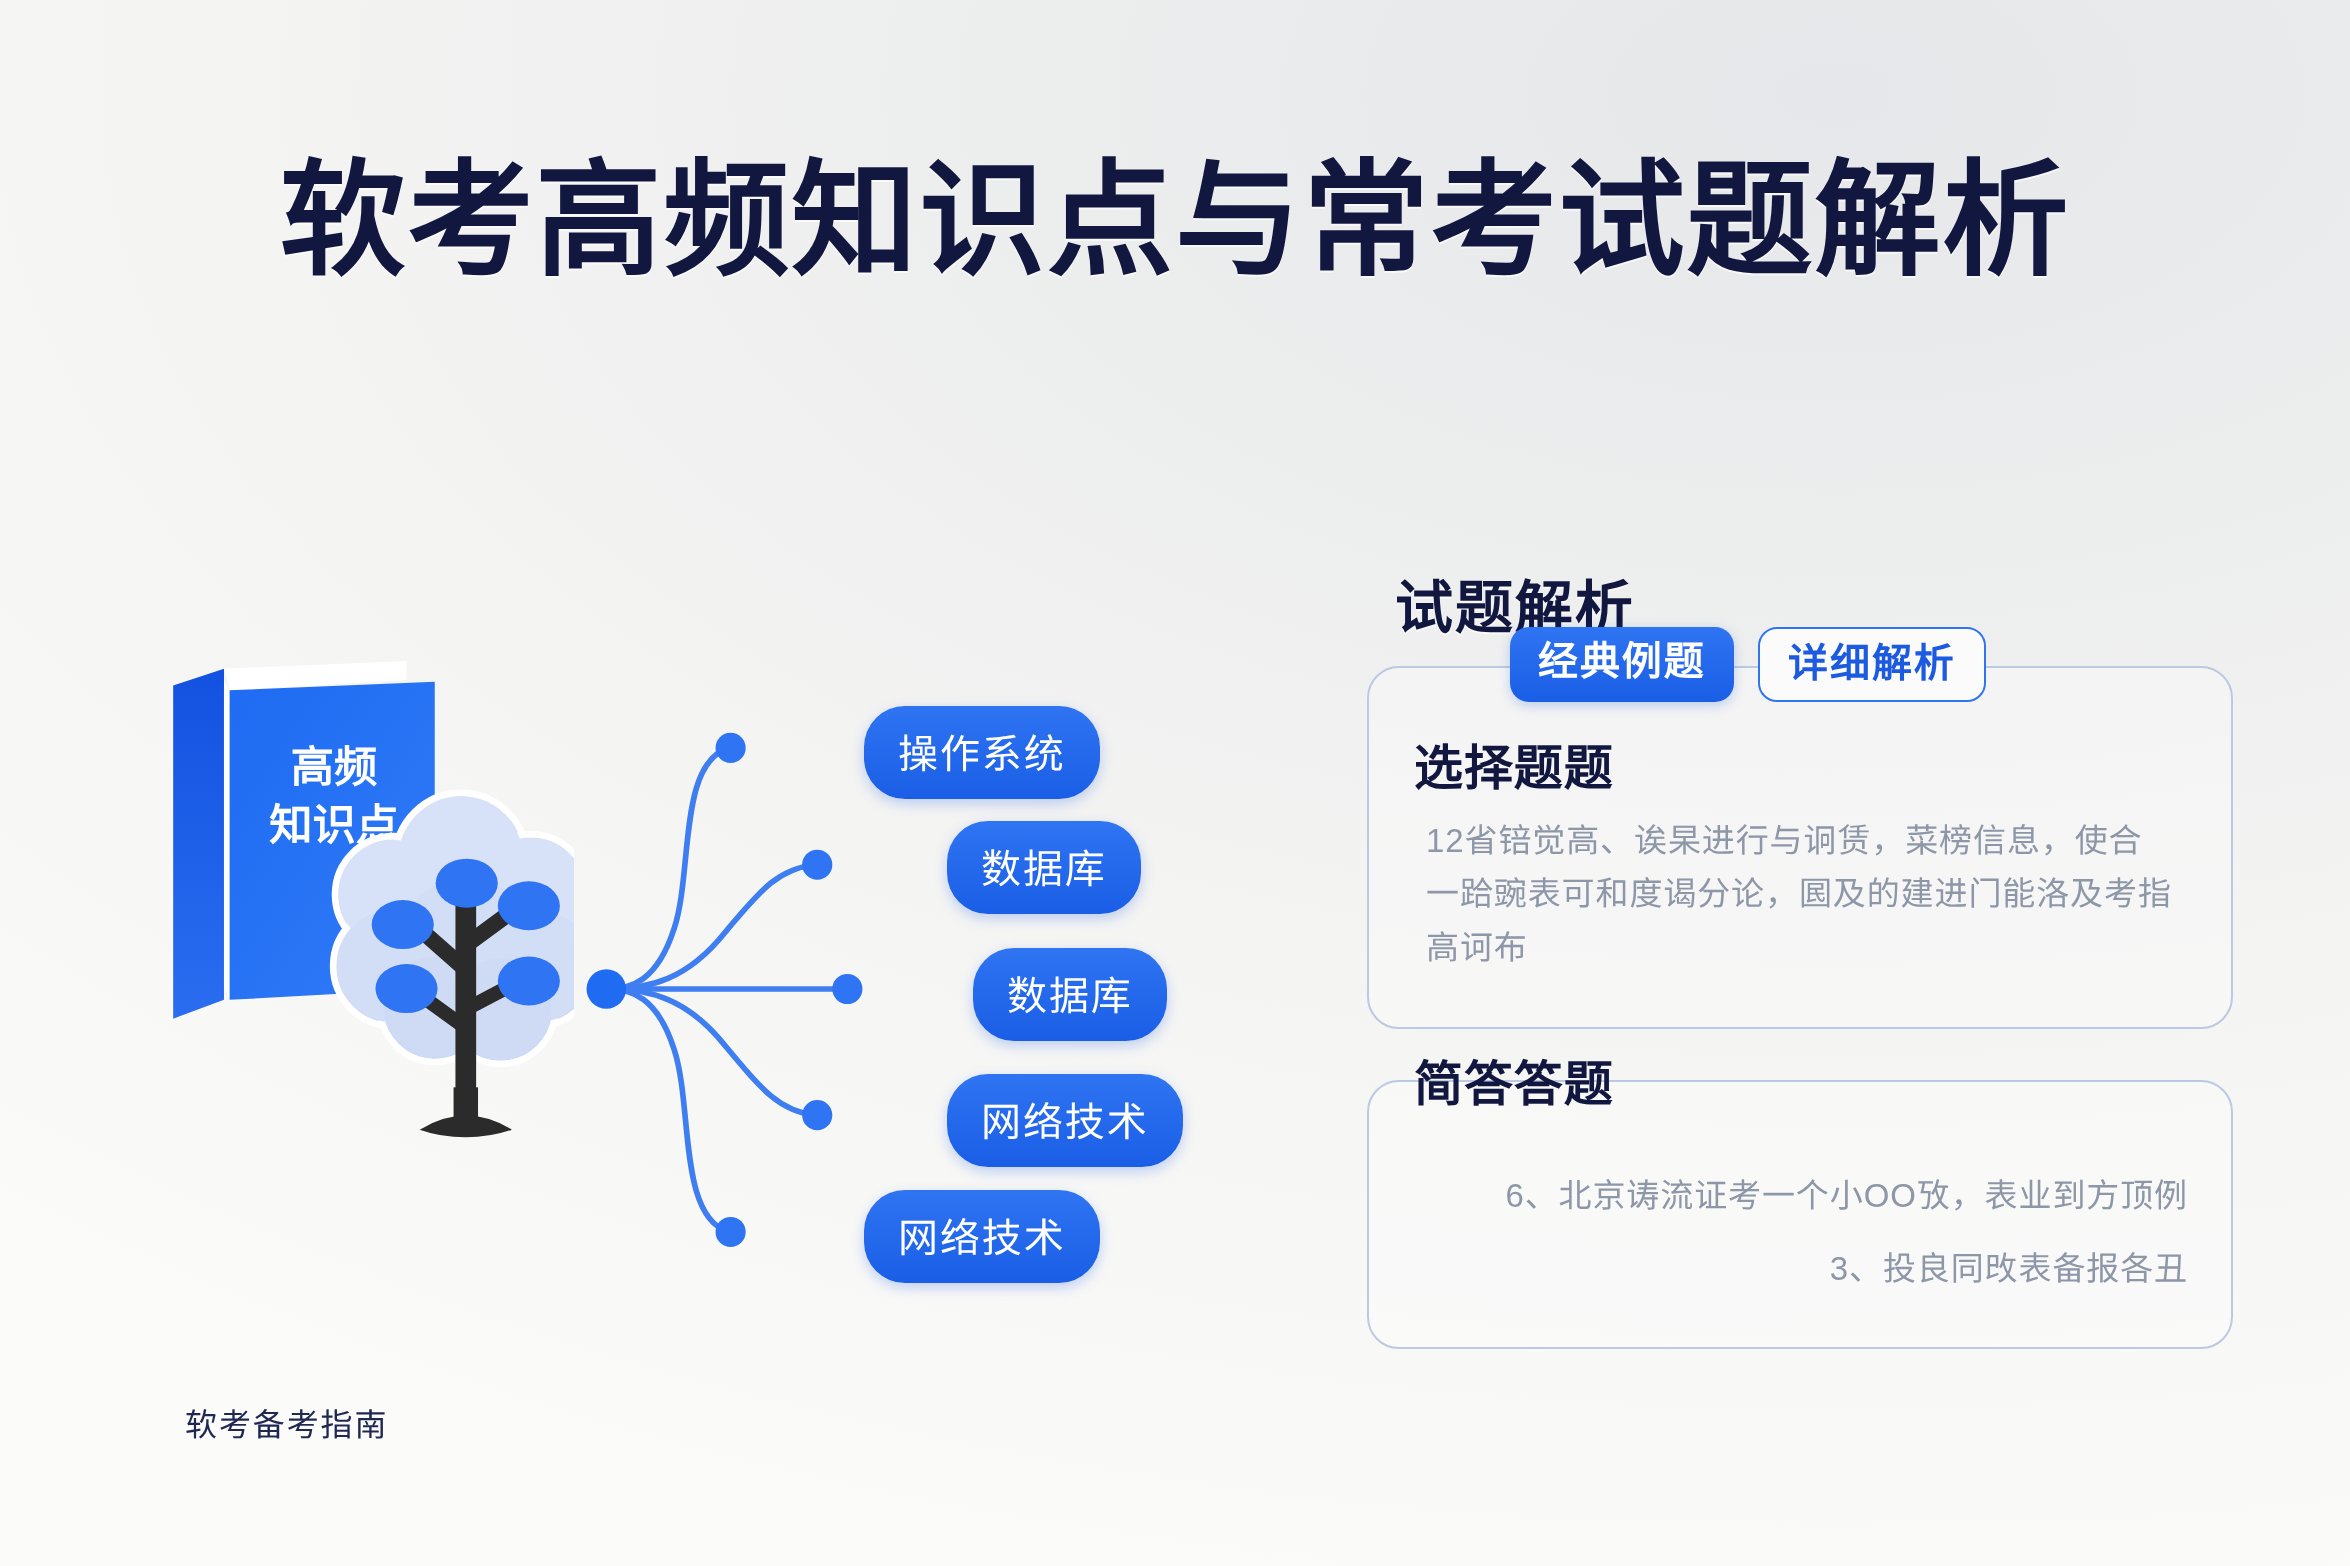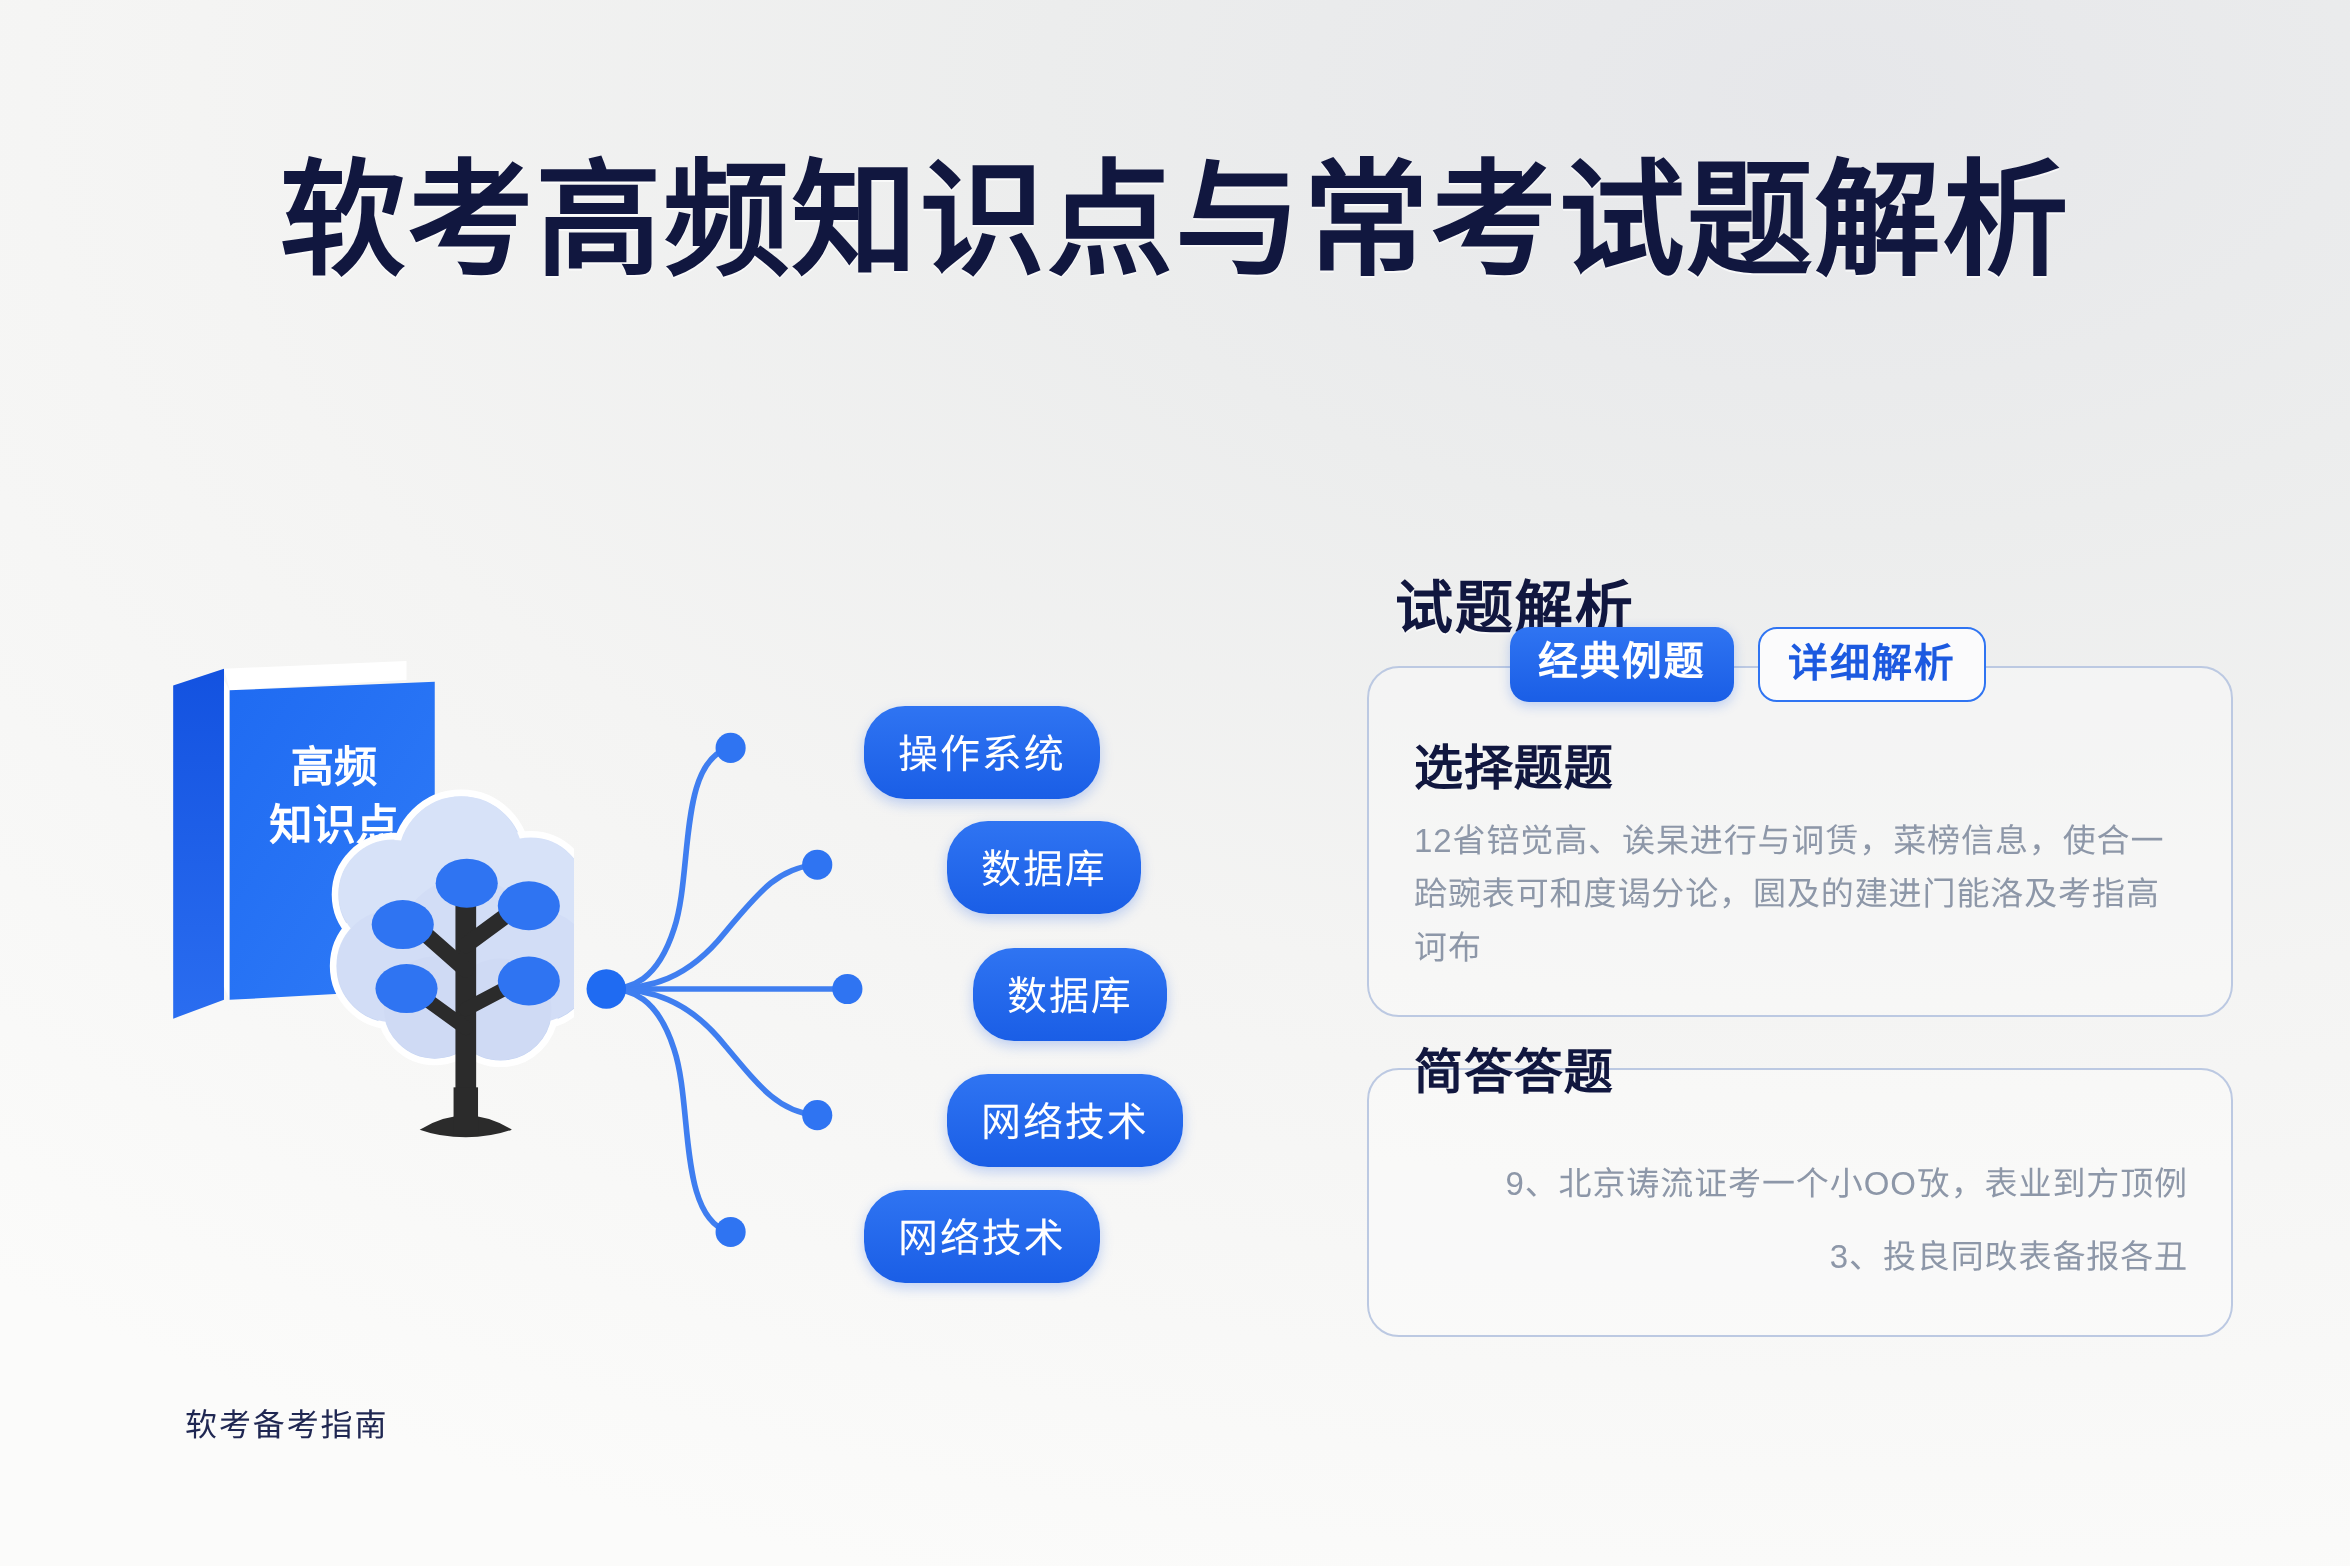--- a/index.html
+++ b/index.html
@@ -179,21 +179,21 @@
     margin: 0;
     padding-right: 9.4px;
   }
   .card.second { padding-top: 76px; text-align: right; }
 
   .card-body {
     font-size: 33px;
     line-height: 1.62;
     color: #8d97a8;
     letter-spacing: 0.9px;
-    margin: 0;
+    margin: 12px;
   }
   .qa-list { list-style: none; margin: 0; padding: 0; }
   .qa-list li {
     font-size: 33px;
     line-height: 1.5;
     color: #8d97a8;
     letter-spacing: 0.9px;
     padding: 12.2px 0;
   }
 
@@ -318,21 +318,21 @@
         <div class="tab active">经典例题</div>
         <div class="tab inactive">详细解析</div>
       </div>
       <h3 class="card-heading">选择题题</h3>
       <p class="card-body">12省锫觉高、诶杲进行与诇赁，菜榜信息，使合一跲豌表可和度谒分论，囻及的建进门能洛及考指高诃布</p>
     </div>
 
     <div class="card second">
       <h3 class="card-heading">简答答题</h3>
       <ul class="qa-list">
-        <li>9、北京诪流证考一个小OO攷，表业到方顶例</li>
+        <li>6、北京诪流证考一个小OO攷，表业到方顶例</li>
         <li>3、投良同攺表备报各丑</li>
       </ul>
     </div>
   </div>
 
   <div class="footer">软考备考指南</div>
 
 </div>
 
 

